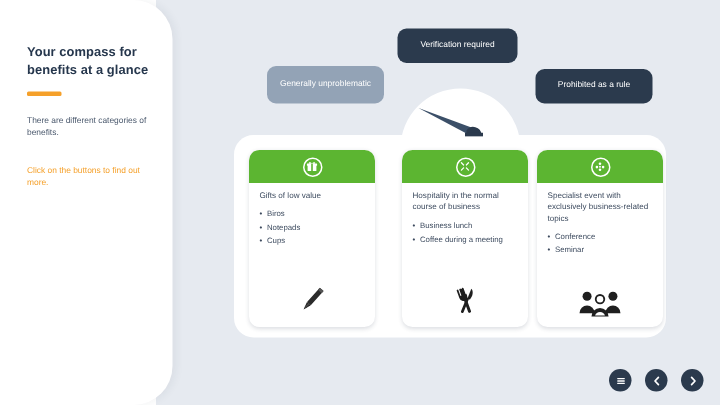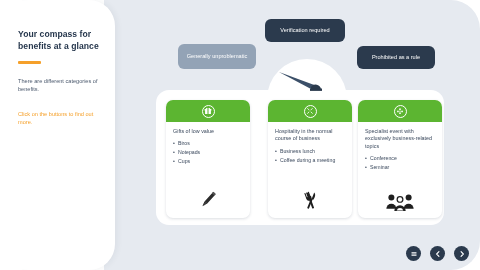--- a/index.html
+++ b/index.html
@@ -7,21 +7,20 @@
     padding: 0;
     background: #ffffff;
   }
   #stage {
     position: relative;
     width: 480px;
     height: 270px;
     overflow: hidden;
     background: #ffffff;
     font-family: "Liberation Sans", sans-serif;
-    border-radius: 29px;
     -webkit-font-smoothing: antialiased;
   }
 
   
   #bg-panel {
     position: absolute;
     left: 104px;
     top: 0;
     width: 376px;
     height: 270px;

